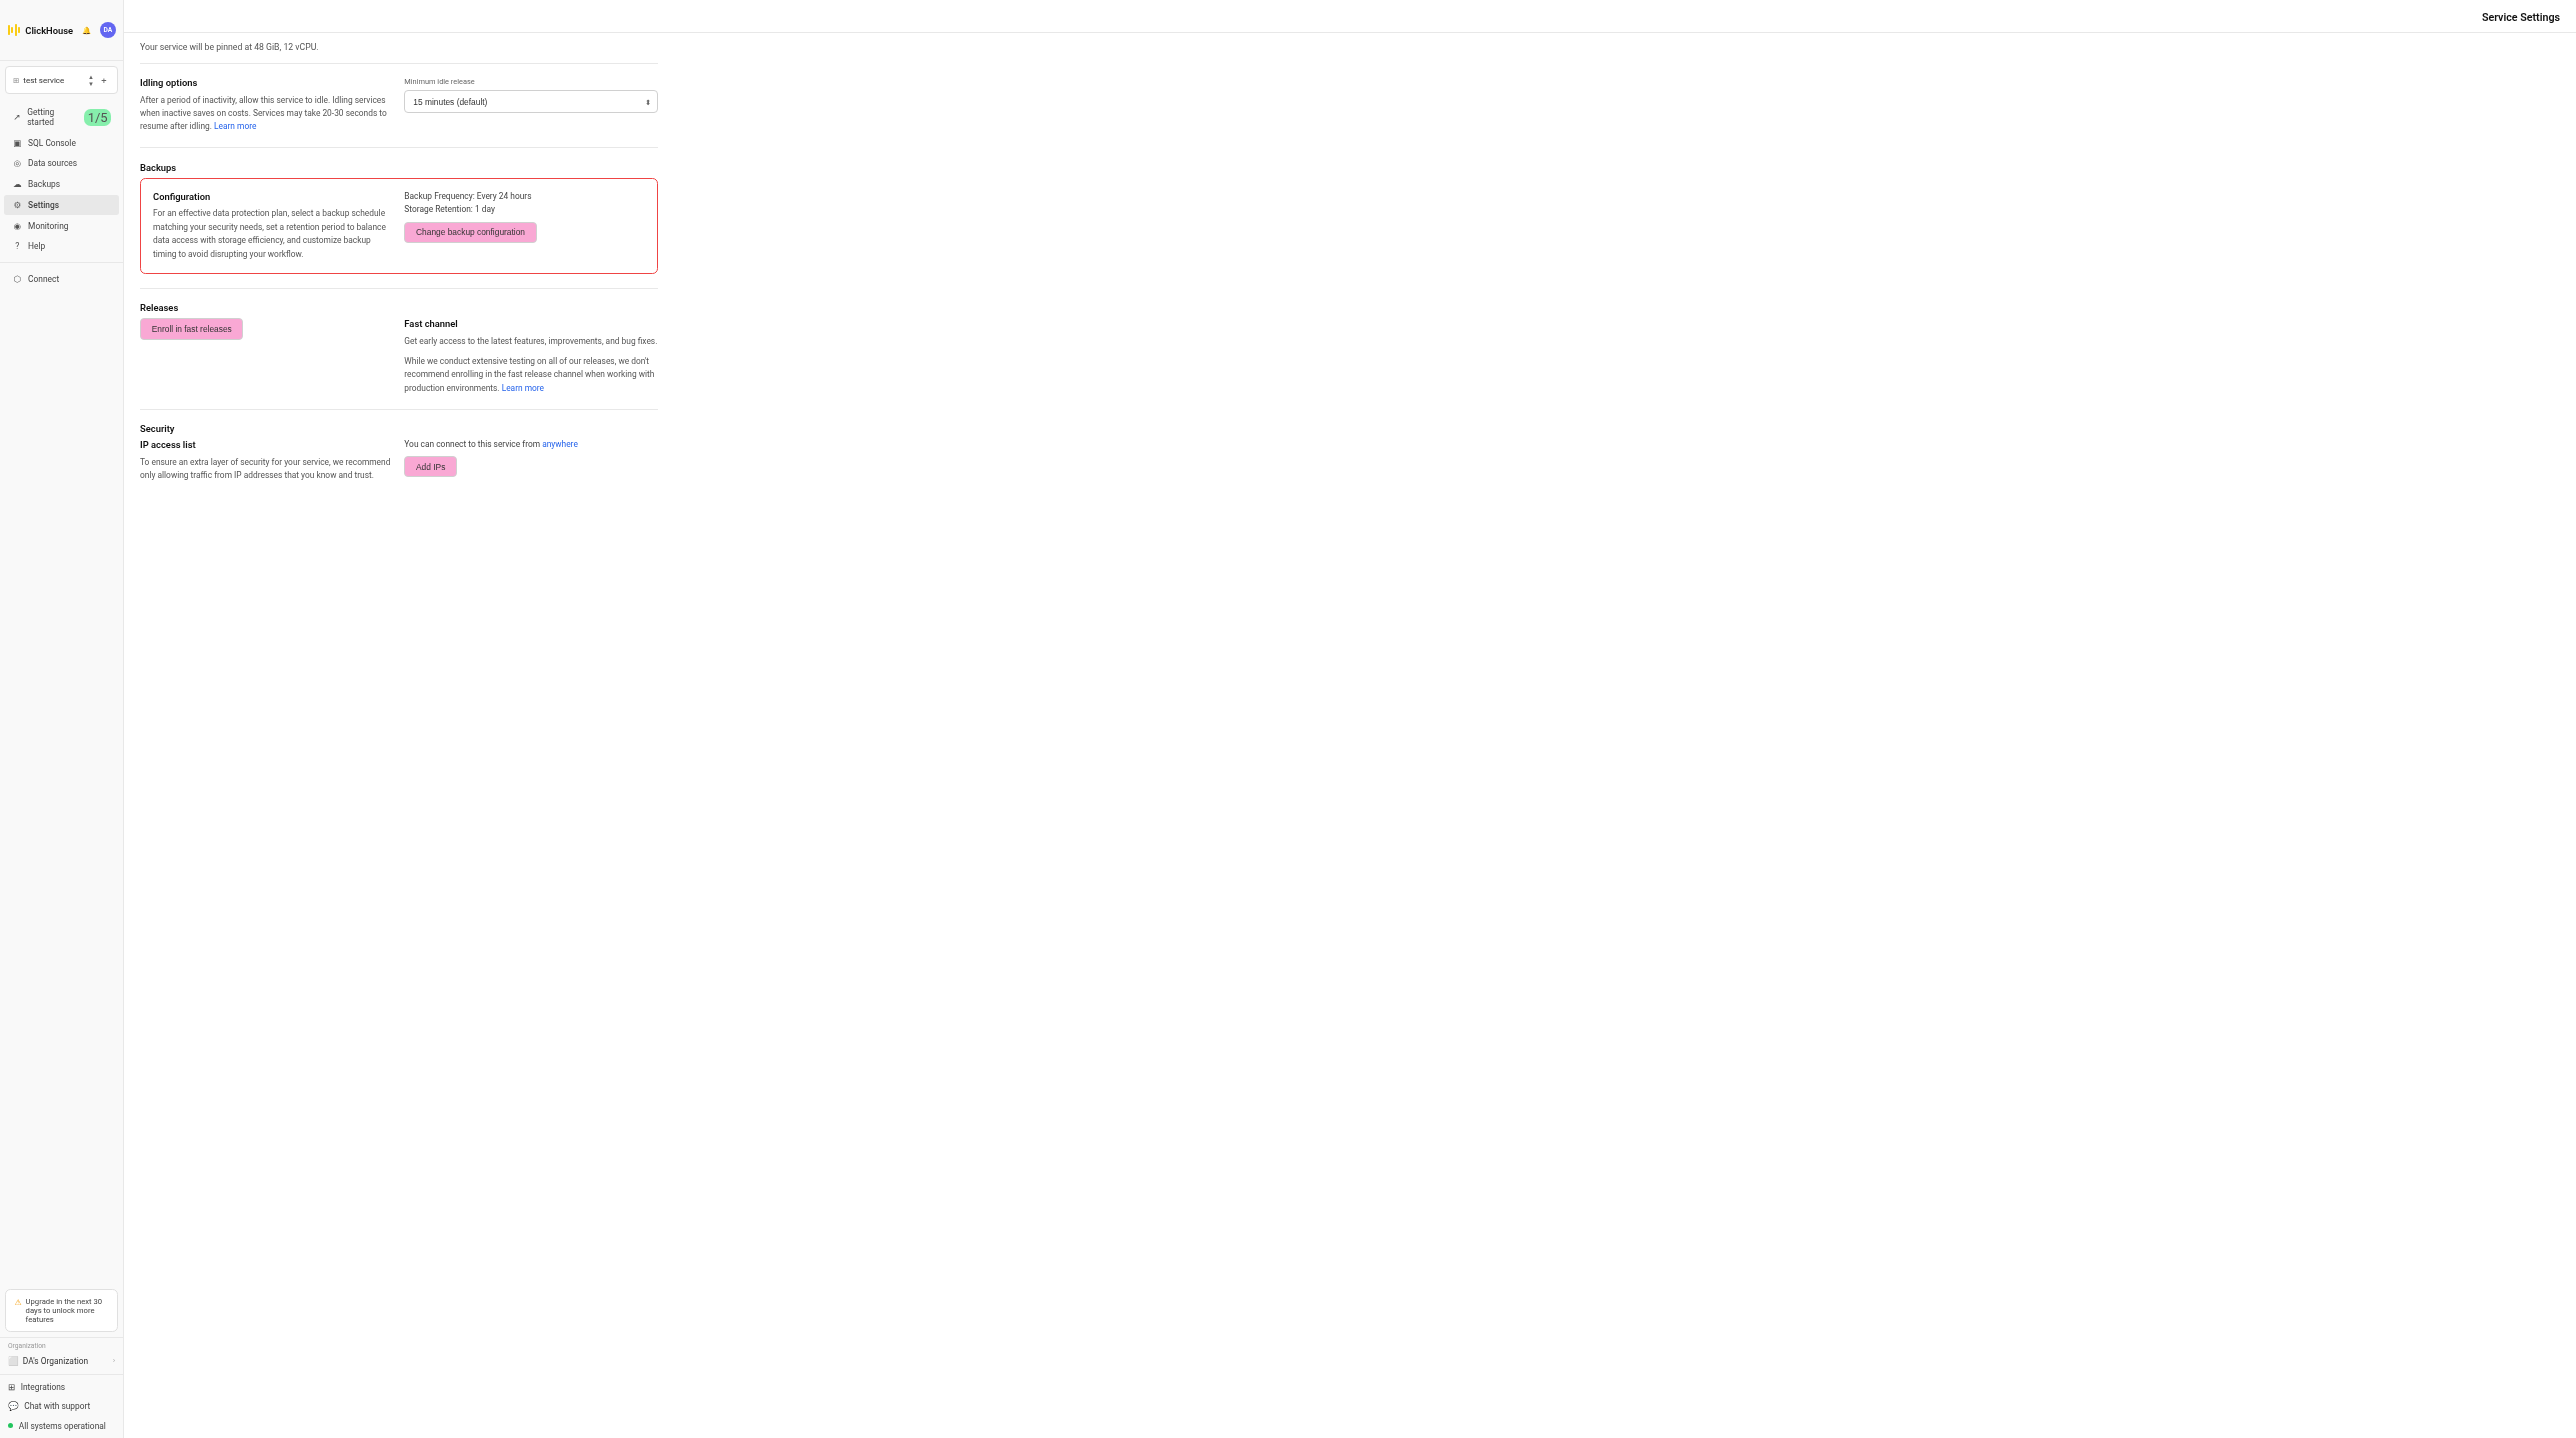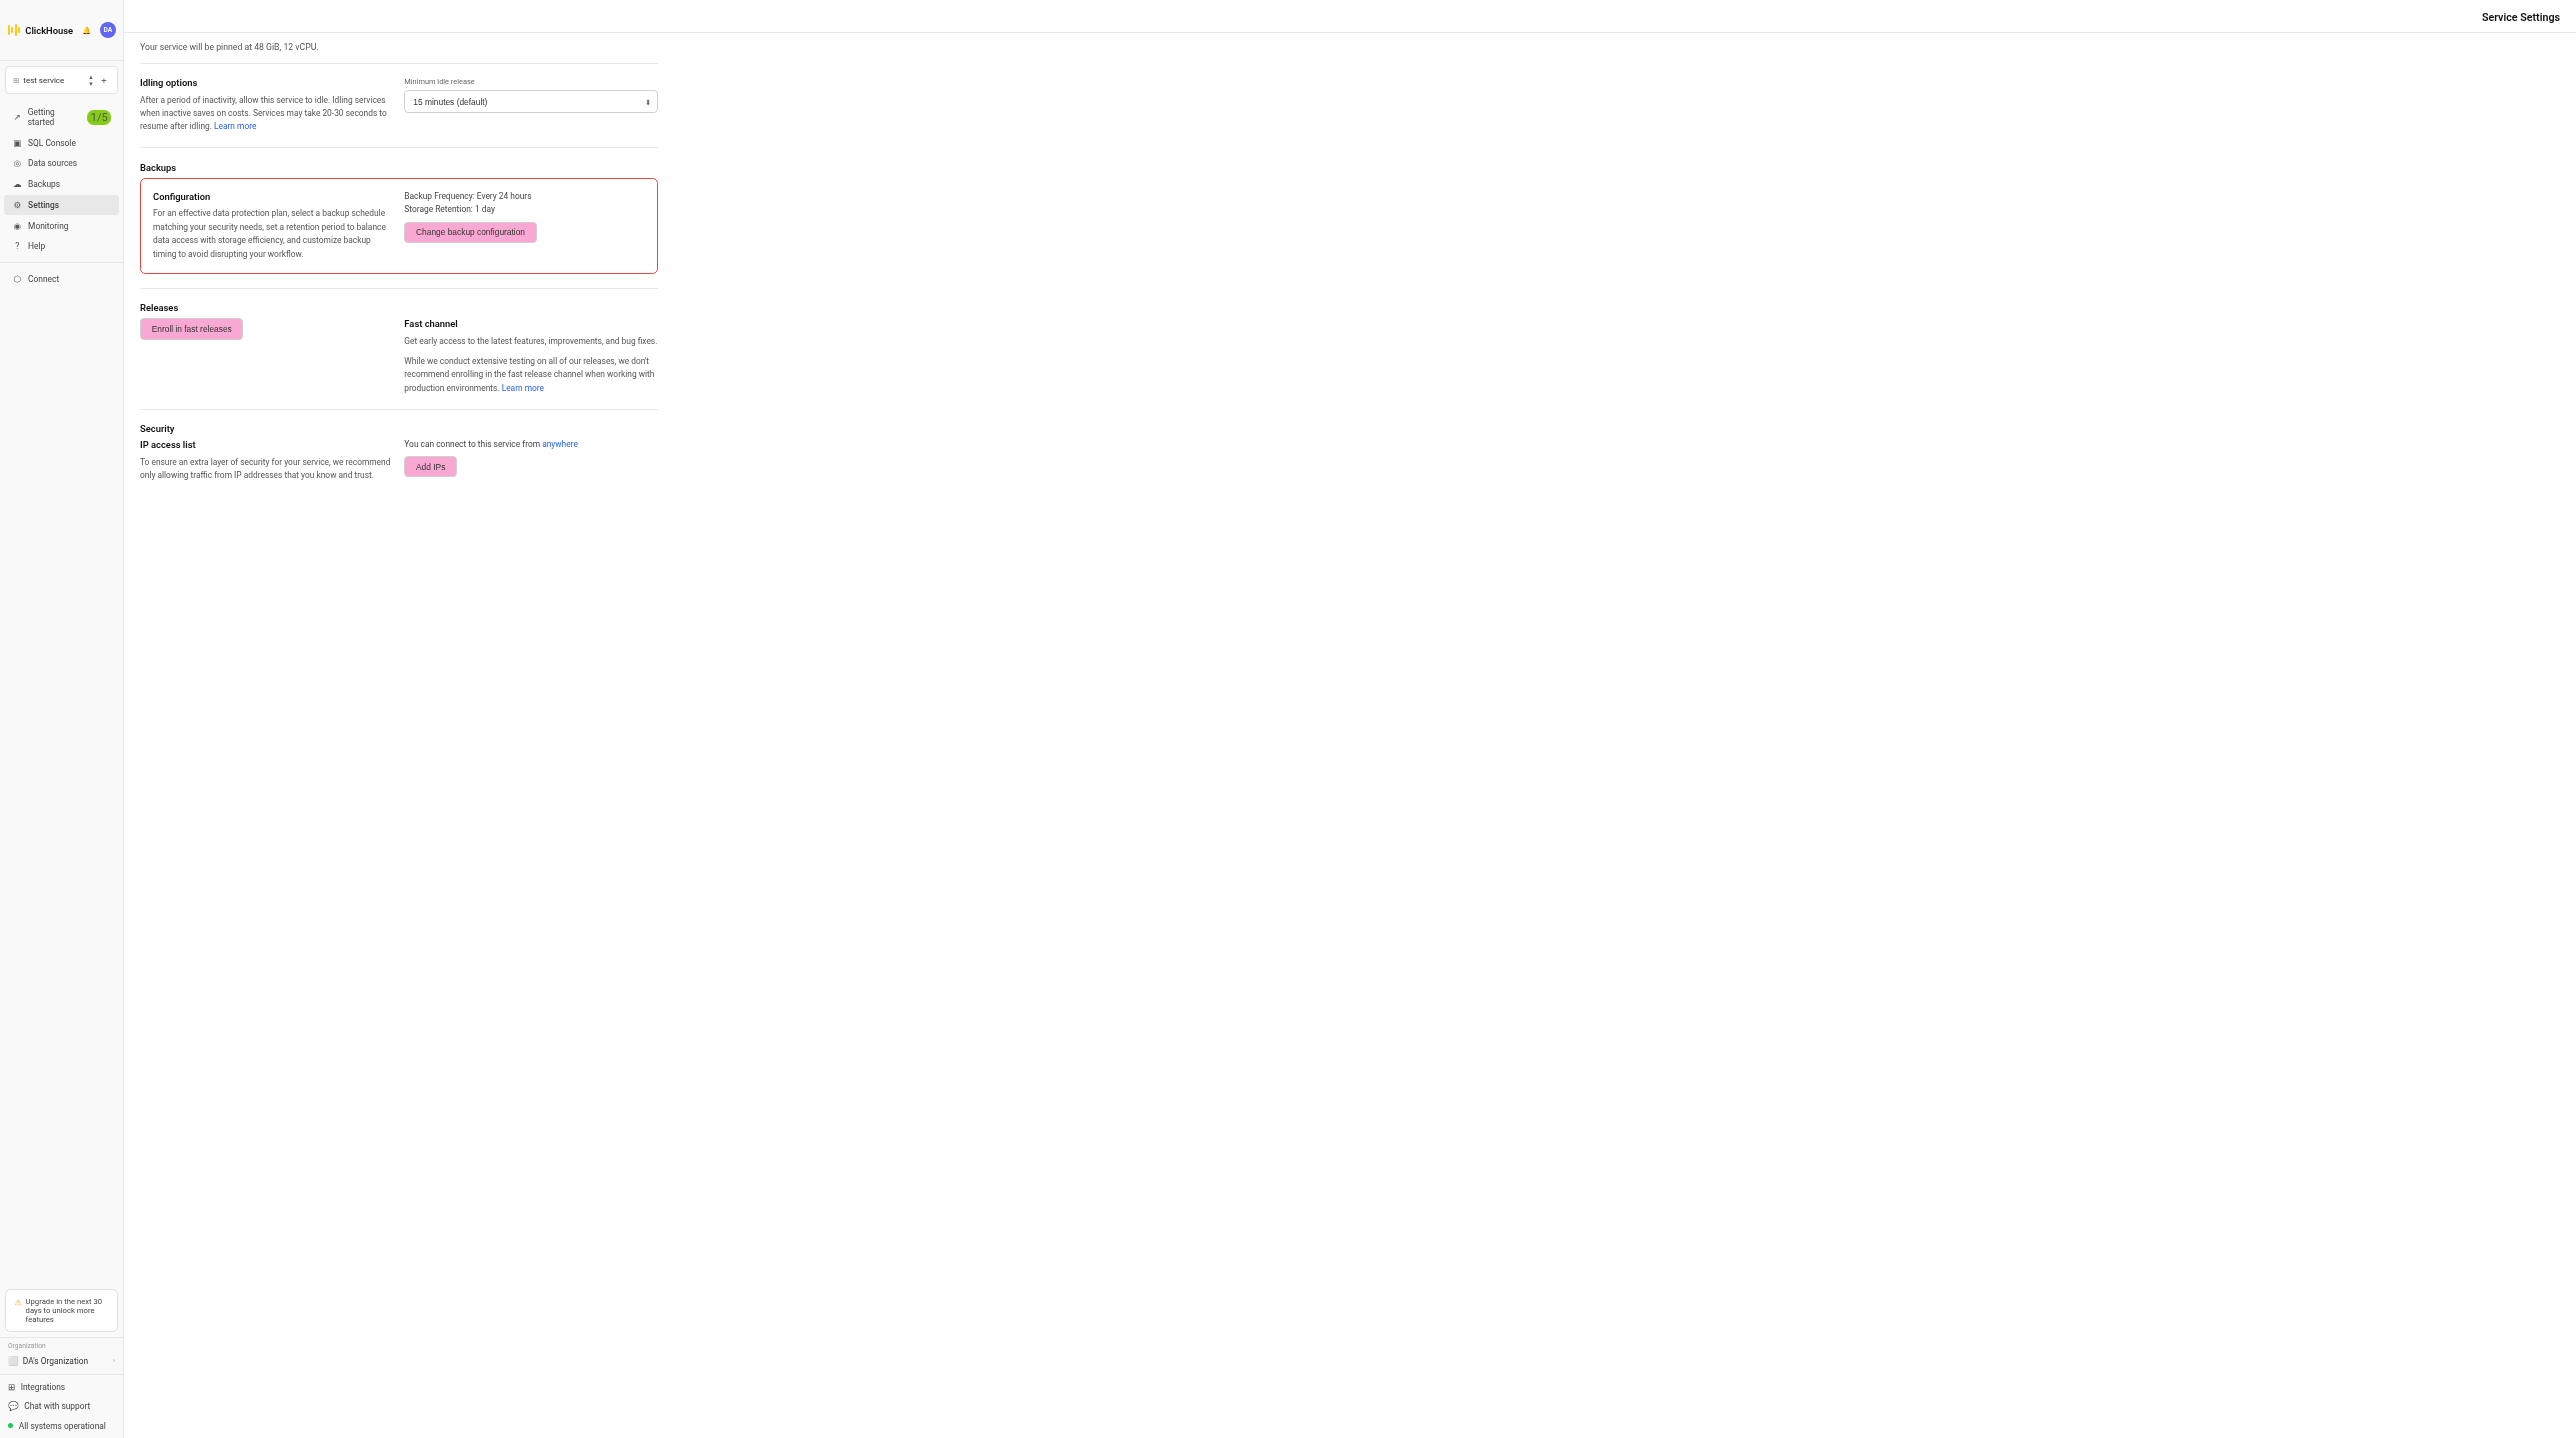--- a/index.html
+++ b/index.html
@@ -113,21 +113,21 @@
       padding: 4.7px 8px;
       cursor: pointer;
       gap: 5.4px;
       border-radius: 2.7px;
       margin: 0.7px 4px;
       color: #444;
       font-size: 8.4px;
     }
     .nav-item.active { background: #e8e8e8; font-weight: 500; }
     .nav-item .icon { width: 10.7px; height: 10.7px; display: flex; align-items: center; justify-content: center; color: #555; font-size: 8.7px; }
-    .nav-badge { margin-left: auto; background: #84cc16; border-radius: 6.7px; padding: 0.7px 3.4px; font-size: 11px; color: #555; }
+    .nav-badge { margin-left: auto; background: #86efac; border-radius: 6.7px; padding: 0.7px 3.4px; font-size: 13px; color: #555; }
 
     .upgrade-box {
       margin: 5.4px;
       padding: 6.7px 8px;
       border: 0.7px solid #e0e0e0;
       border-radius: 5.4px;
       background: white;
       font-size: 7.7px;
       color: #444;
       display: flex;

